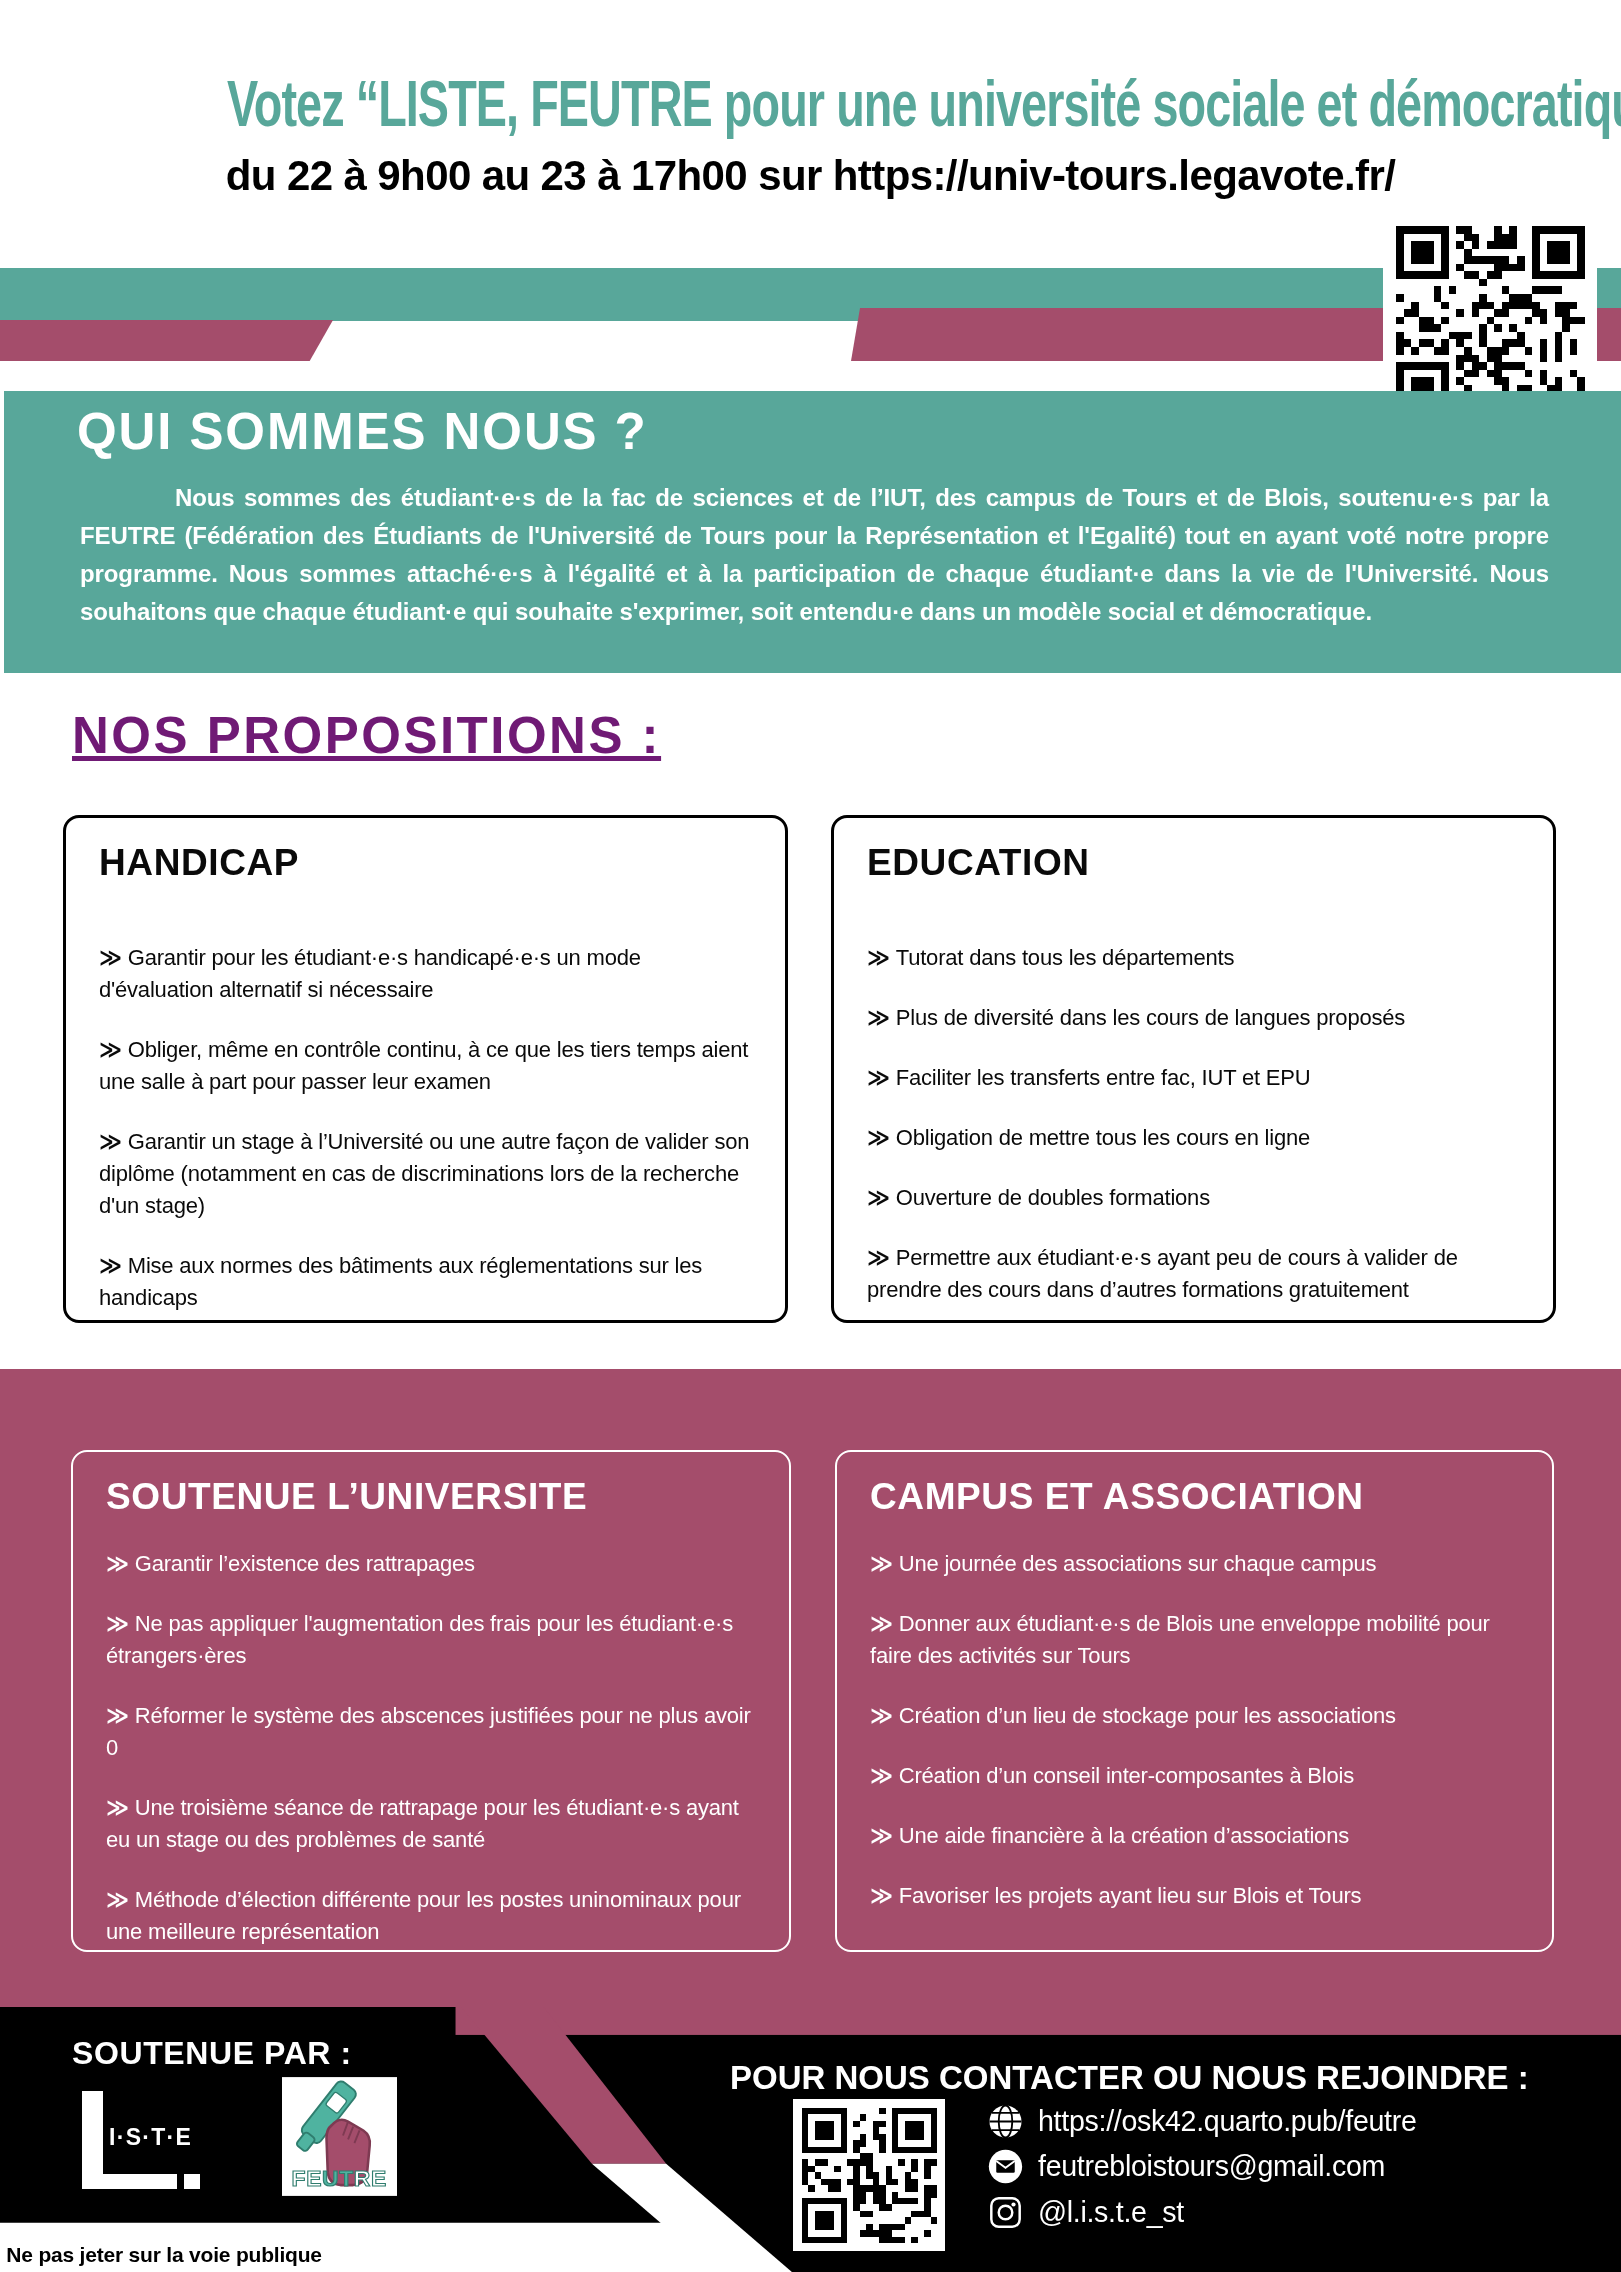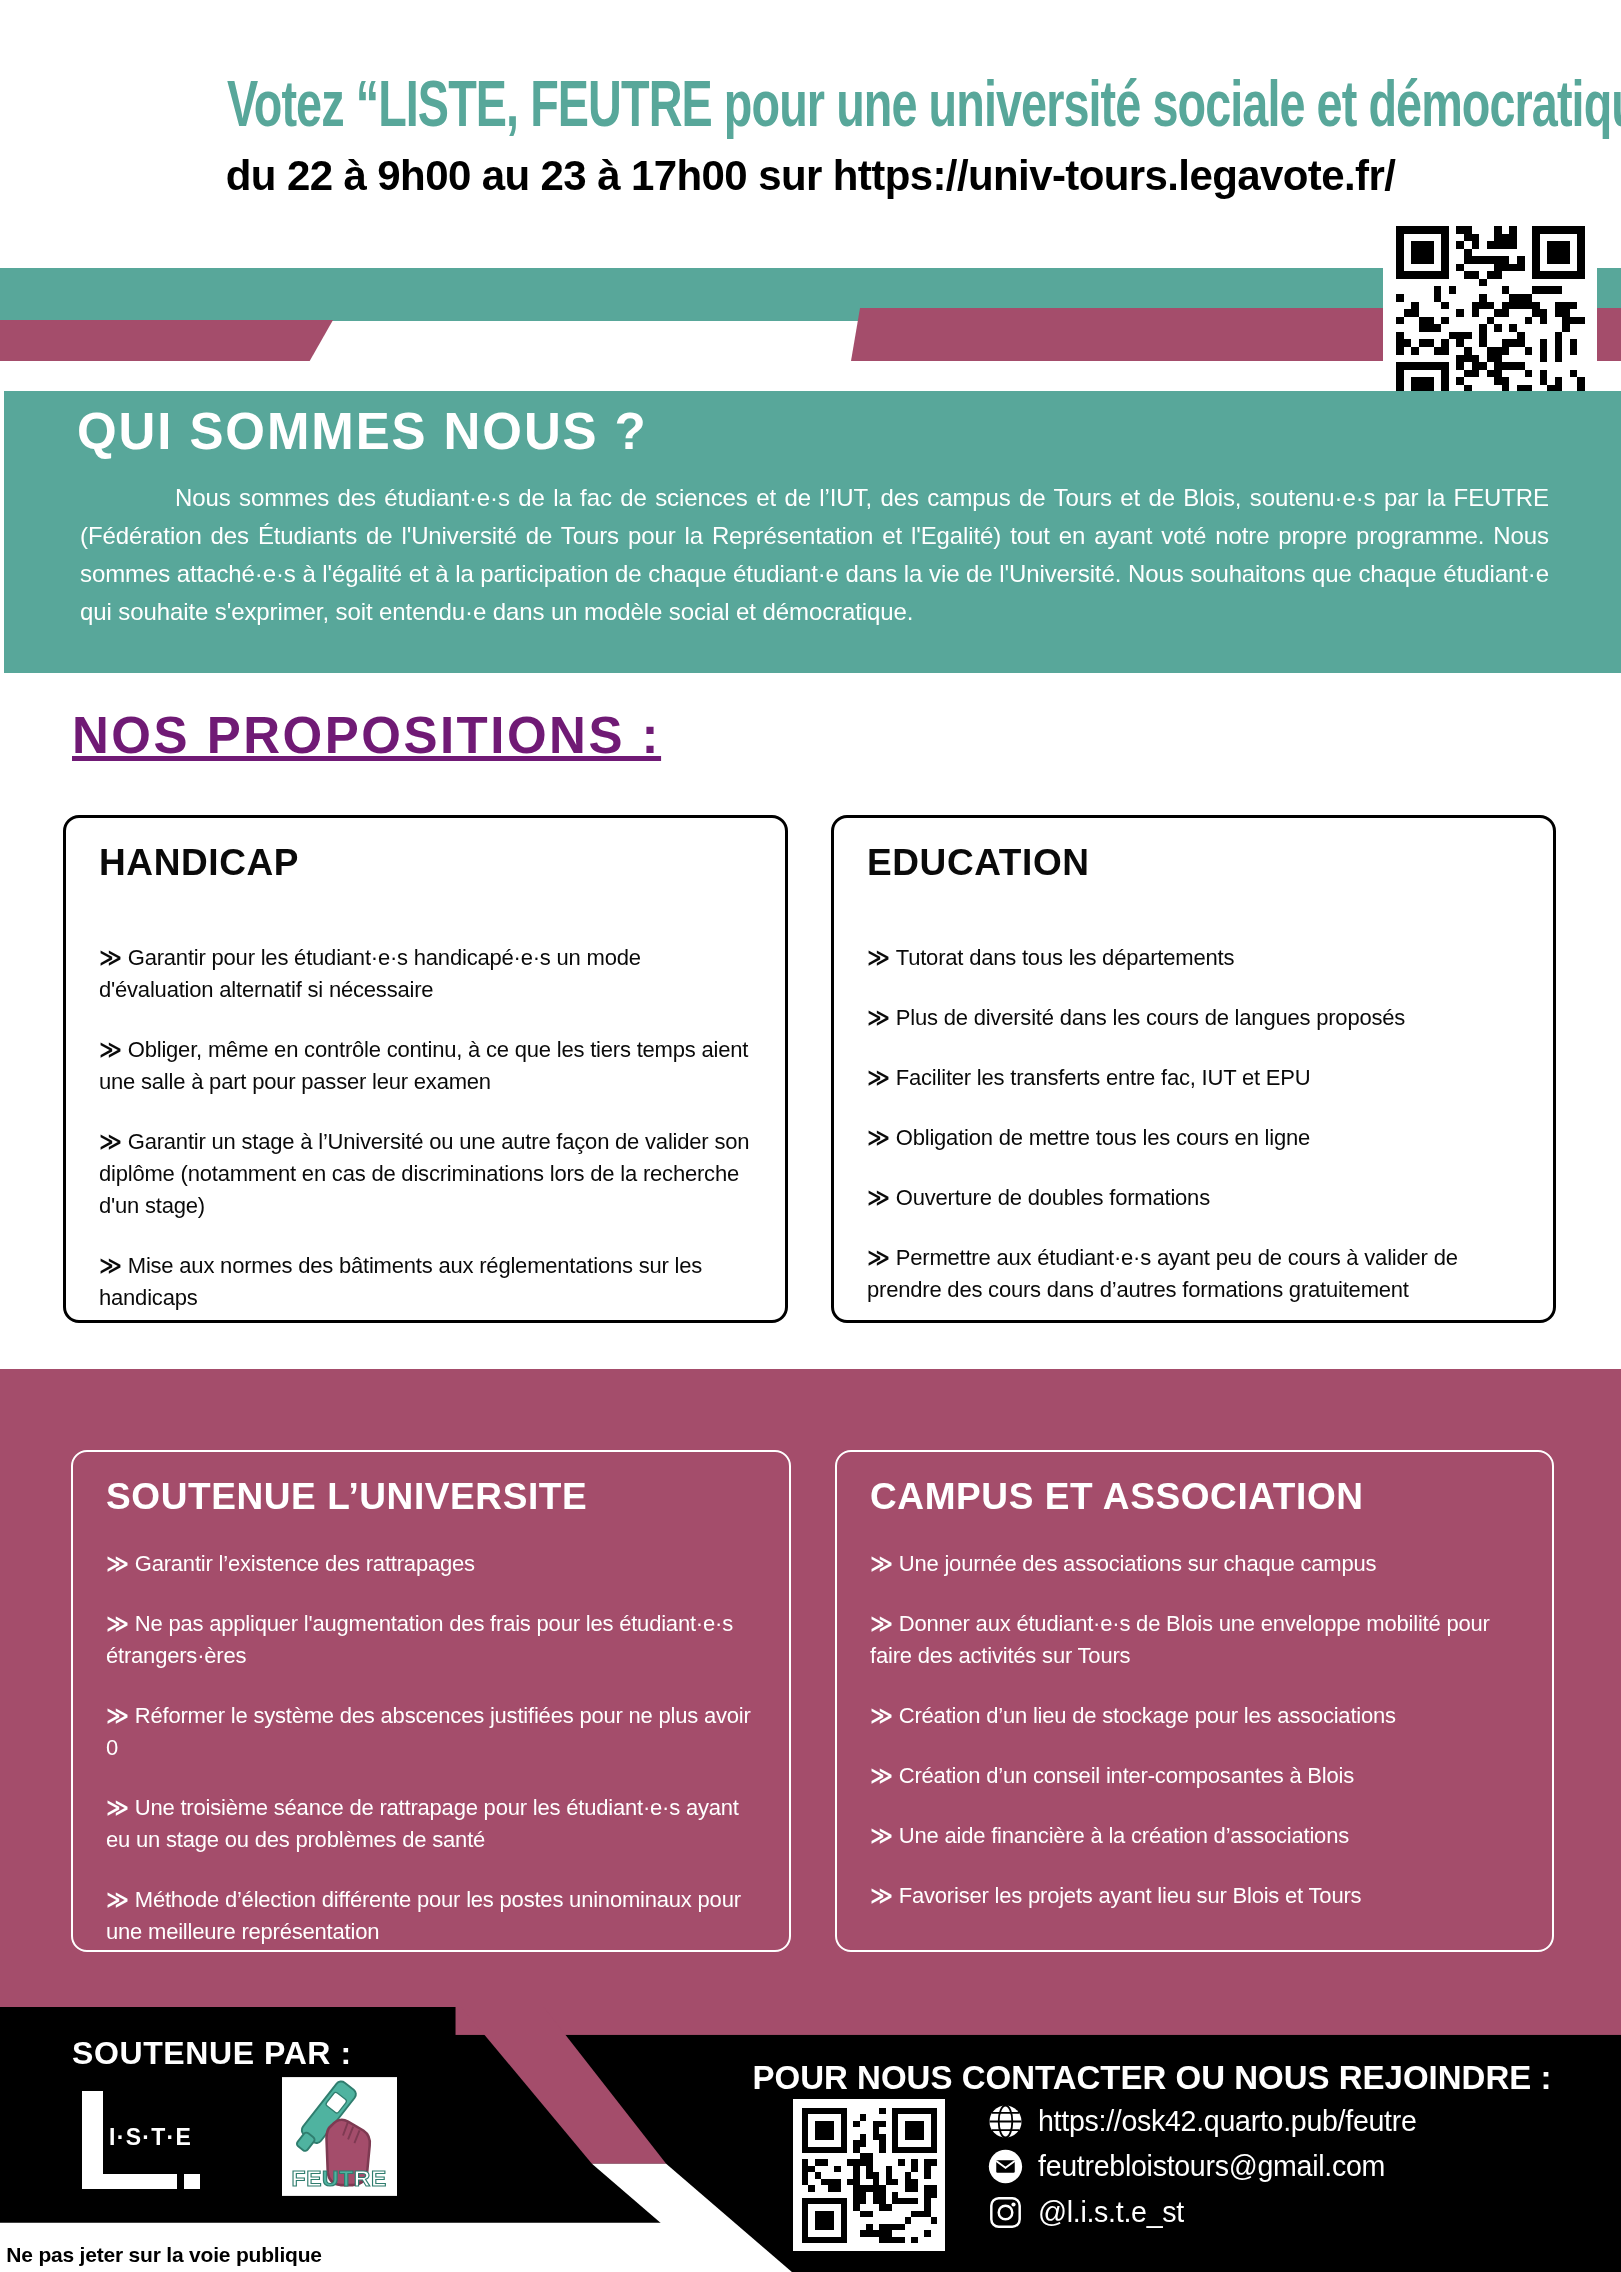--- a/index.html
+++ b/index.html
@@ -34,21 +34,21 @@
 
   
   .teal-section{left:4px;top:391px;width:1621px;height:282px;}
   .teal-section h1{
     position:absolute;left:73px;top:11.4px;margin:0;
     font-size:51px;font-weight:bold;color:#fff;letter-spacing:1.9px;
   }
   .teal-section p{
     position:absolute;left:76px;top:88px;width:1469px;margin:0;
     font-size:24px;line-height:38px;color:#fff;text-align:justify;
-    text-indent:95px;letter-spacing:-0.1px;
+    text-indent:95px;letter-spacing:-0.1px;font-weight:bold;
   }
 
   
   .props-heading{
     left:72px;top:706px;margin:0;
     font-size:51px;font-weight:bold;letter-spacing:2.5px;
   }
   .cards-row{left:0;top:0;width:1621px;}
   .prop-card{
     position:absolute;box-sizing:border-box;border-radius:16px;
@@ -76,21 +76,21 @@
     position:absolute;left:72px;top:28px;width:330px;
     font-size:32px;font-weight:bold;color:#fff;letter-spacing:0.6px;
   }
   .liste-logo{position:absolute;left:82px;top:84px;width:127px;height:102px;}
   .liste-vbar{position:absolute;left:0;top:0;width:21px;height:98px;background:#fff;}
   .liste-hbar{position:absolute;left:0;top:83px;width:95px;height:15px;background:#fff;}
   .liste-text{position:absolute;left:27px;top:33px;color:#fff;font-size:23px;font-weight:600;letter-spacing:1.3px;}
   .liste-dot{position:absolute;left:102px;top:83px;width:16px;height:15px;background:#fff;}
   .feutre-logo{position:absolute;left:282px;top:70px;width:115px;height:119px;}
   .contact-heading{
-    position:absolute;left:730px;top:52px;width:844px;text-align:center;
+    position:absolute;left:730px;top:52px;width:844px;text-align:left;
     font-size:33px;font-weight:bold;color:#fff;letter-spacing:0px;white-space:nowrap;
   }
   .qr-box-footer{position:absolute;left:793px;top:92px;width:152px;height:152px;background:#fff;}
   .qr-box-footer .qr-inner{position:absolute;left:9px;top:9px;width:135px;height:135px;}
   .contact-list{position:absolute;left:987px;top:95px;}
   .contact-row{display:flex;align-items:center;height:39px;margin-bottom:6.3px;}
   .contact-icon{width:37px;height:37px;margin-right:14px;flex:0 0 auto;}
   .contact-text{color:#fff;font-size:28.6px;font-weight:500;letter-spacing:-0.3px;white-space:nowrap;}
   .disclaimer{
     position:absolute;left:6.3px;top:236px;color:#000;

